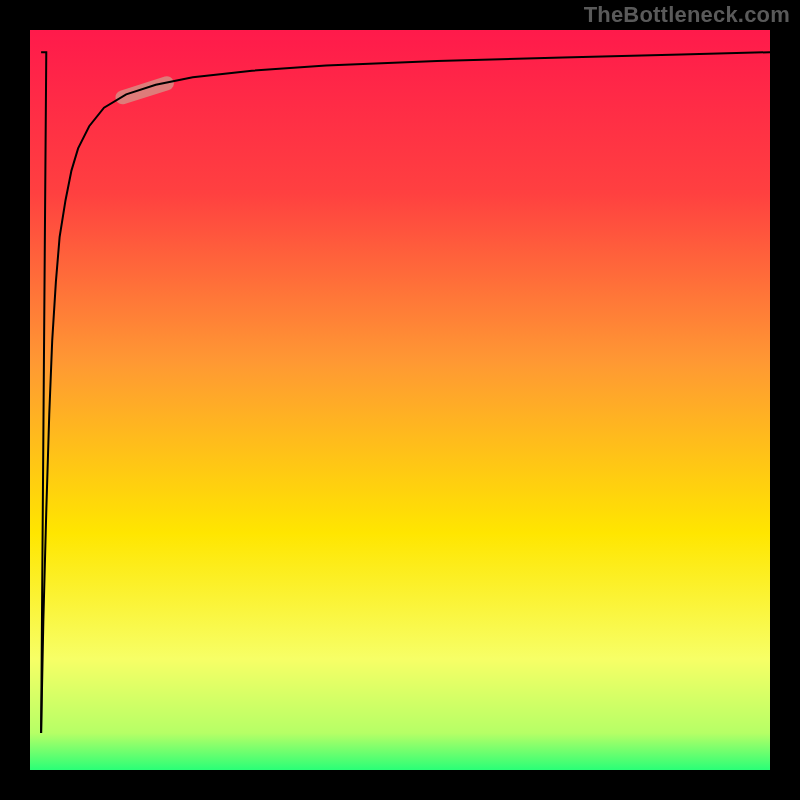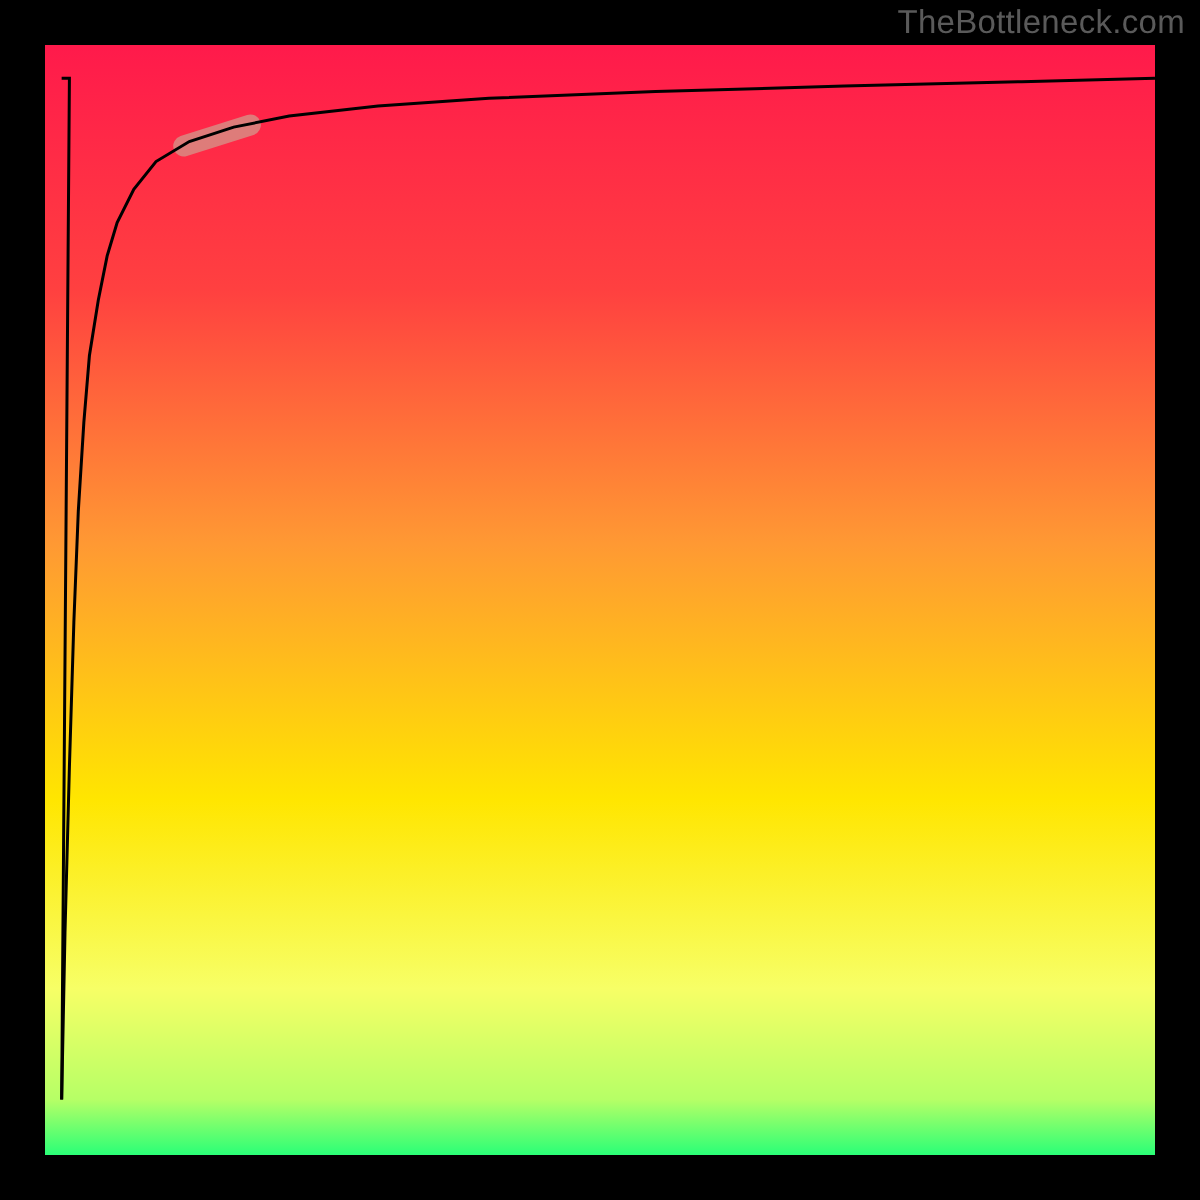--- a/index.html
+++ b/index.html
@@ -10,21 +10,21 @@
     background: #ffffff;
     position: relative;
     font-family: Arial, Helvetica, sans-serif;
   }
   .watermark {
     position: absolute;
     top: 2px;
     right: 10px;
     font-size: 22px;
     color: #5a5a5a;
-    font-weight: 400;
+    font-weight: 700;
     letter-spacing: 0.2px;
     z-index: 10;
     margin-left: 48px;
   }
   .chart {
     position: absolute;
     top: 0;
     left: 0;
   }
 </style>

